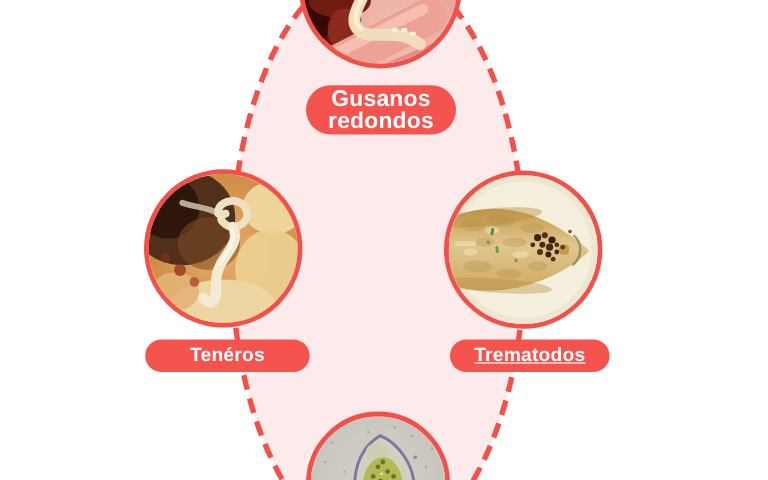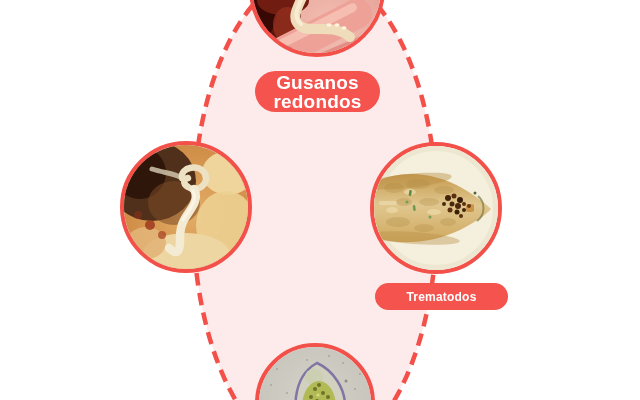--- a/index.html
+++ b/index.html
@@ -18,21 +18,21 @@
   .circle-right{left:370px;top:142px;width:124px;height:124px;}
   .circle-bottom{left:255px;top:343px;width:112px;height:112px;}
   .pill{
     position:absolute;background:var(--label-bg,#f4534e);color:var(--label-fg,#ffffff);
     font-weight:bold;display:flex;align-items:center;justify-content:center;
     text-align:center;letter-spacing:.2px;
   }
   .pill-top{left:255px;top:71px;width:125px;height:41px;border-radius:21px;
     font-size:19px;line-height:19px;padding:0 12px;box-sizing:border-box;}
   .pill-left{left:121px;top:283px;width:137px;height:27px;border-radius:14px;font-size:16px;}
-  .pill-right{left:375px;top:283px;width:133px;height:27px;border-radius:14px;font-size:12px;}
+  .pill-right{left:375px;top:283px;width:133px;height:27px;border-radius:14px;font-size:16px;text-decoration:underline;}
 </style>
 </head>
 <body>
 
 <div class="stage">
 
   <svg class="bg-svg" viewBox="0 0 640 400" aria-hidden="true">
     <ellipse cx="315" cy="215" rx="122" ry="244" style="fill:var(--ellipse-fill,#fdeaea);stroke:var(--accent,#f3504a);" stroke-width="4.5" stroke-dasharray="12.5 7.5"></ellipse>
   </svg>
 
@@ -181,15 +181,16 @@
       <g fill="#d8de7e">
         <circle cx="59" cy="48" r="1.5"></circle>
           <circle cx="65" cy="62" r="1.5"></circle>
         <circle cx="55" cy="68" r="1.5"></circle>
           <circle cx="61" cy="56" r="1.5"></circle>
       </g>
     </svg>
   </div>
 
   <div class="pill pill-top">Gusanos redondos</div>
+  <div class="pill pill-left">Tenéros</div>
   <div class="pill pill-right">Trematodos</div>
 
 </div>
 
 </body></html>

